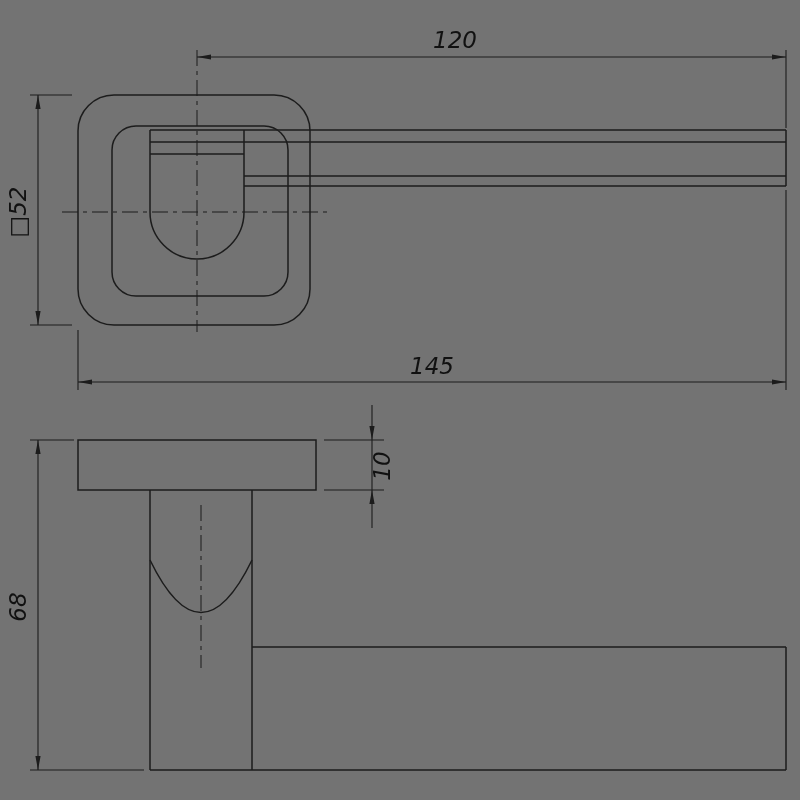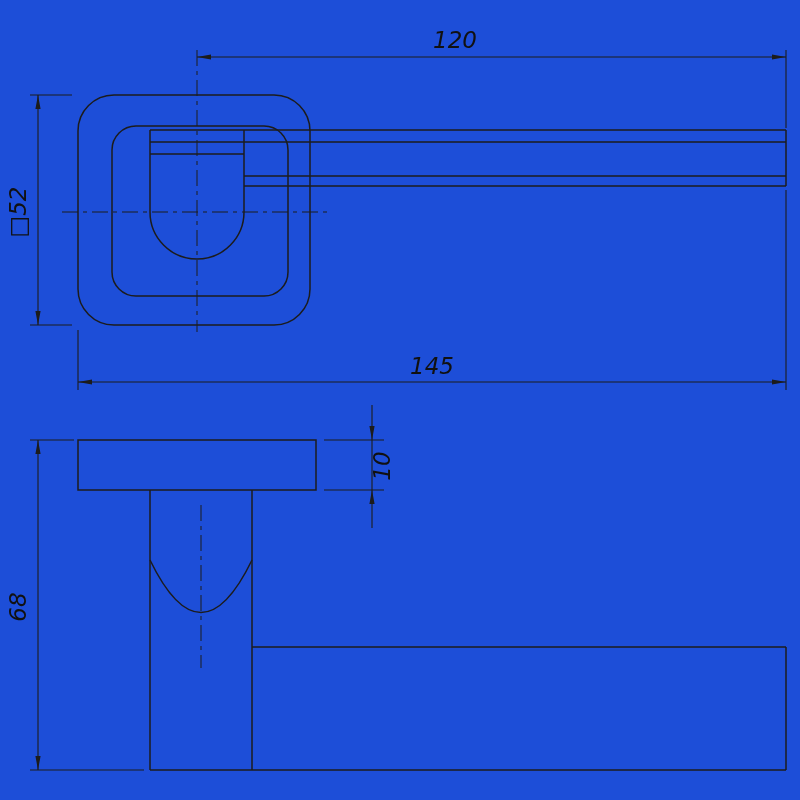--- a/index.html
+++ b/index.html
@@ -7,21 +7,21 @@
     padding: 0;
     background: #ffffff;
     width: 800px;
     height: 800px;
     font-family: "DejaVu Sans", sans-serif;
   }
   .canvas {
     position: relative;
     width: 800px;
     height: 800px;
-    background: #1d4ed8;
+    background: #737373;
     overflow: hidden;
   }
   svg { display: block; }
   .obj-line   { stroke: #1c1c1c; stroke-width: 1.5; fill: none; stroke-linecap: butt; }
   .dim-line   { stroke: #1c1c1c; stroke-width: 1.1; fill: none; }
   .center-line{ stroke: #1c1c1c; stroke-width: 1;   fill: none; stroke-dasharray: 16 5 4 5; }
   .arrowheads { fill: #1c1c1c; stroke: none; }
   .dim-text {
     font-family: "DejaVu Sans", sans-serif;
     font-style: italic;

